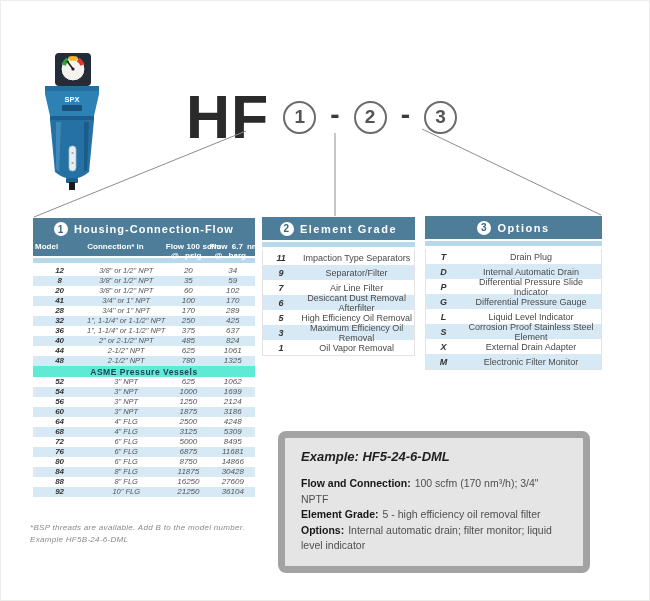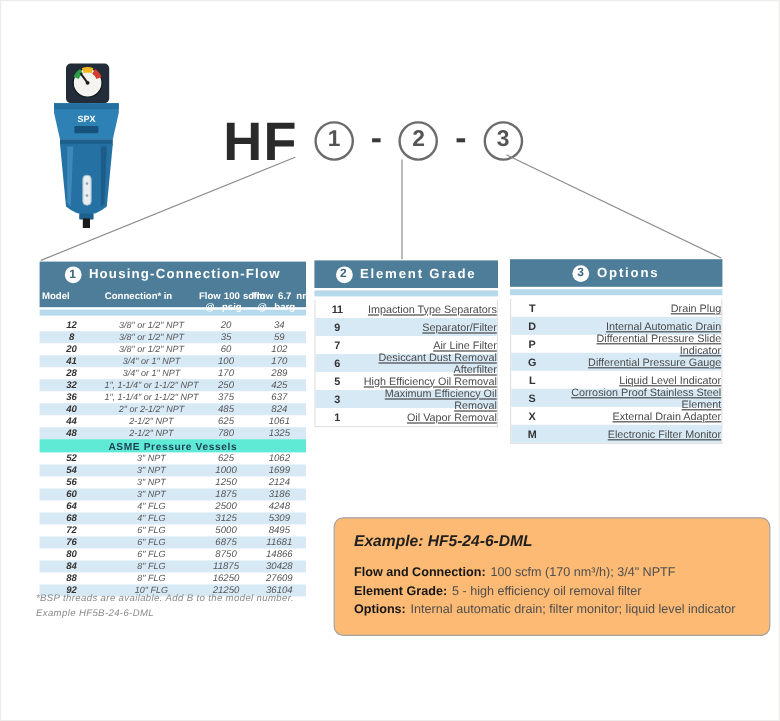--- a/index.html
+++ b/index.html
@@ -3,21 +3,21 @@
 <meta charset="utf-8">
 <style>
   html,body{margin:0;padding:0;}
   body{width:650px;height:601px;background:#fff;font-family:"Liberation Sans",sans-serif;position:relative;overflow:hidden;}
   .page{position:absolute;inset:0;background:#fff;box-shadow:inset 0 0 0 1px #ececea;}
 
   
   .product-svg{position:absolute;left:36px;top:50px;width:72px;height:140px;}
   .green-title{position:absolute;left:112px;top:70px;font-size:13px;font-weight:bold;color:#2ea24a;letter-spacing:1px;}
   .model-line{position:absolute;left:186px;top:92px;height:50px;display:flex;align-items:center;gap:14px;}
-  .model-line .hf{font-size:45px;font-weight:bold;color:#2a2a2a;letter-spacing:1px;line-height:1;}
+  .model-line .hf{font-size:61px;font-weight:bold;color:#2a2a2a;letter-spacing:1px;line-height:1;}
   .model-line .circ{width:29px;height:29px;border:2px solid #6b6b6b;border-radius:50%;display:flex;align-items:center;justify-content:center;font-size:19px;font-weight:600;color:#545454;background:#fff;}
   .model-line .dash{font-size:28px;font-weight:800;color:#3a3a3a;line-height:1;padding-bottom:4px;}
   .connectors{position:absolute;left:0;top:0;width:650px;height:601px;pointer-events:none;}
 
   
   .thead{background:#4d7d98;color:#fff;}
   .title-row{display:flex;align-items:center;justify-content:center;gap:6px;font-weight:bold;letter-spacing:1px;}
   .numc{width:14px;height:14px;border-radius:50%;background:#fff;color:#3c6680;display:flex;align-items:center;justify-content:center;font-size:10px;font-weight:bold;flex:0 0 auto;}
   .band{height:5px;background:#b7d9ec;margin-top:2px;margin-bottom:3px;}
 
@@ -29,36 +29,36 @@
   .t1 .cols .col span{height:9px;line-height:9px;}
   .cw1{width:24%;} .cw2{width:36%;} .cw3{width:20%;} .cw4{width:20%;}
   .t1row{display:flex;height:10px;align-items:center;font-size:8px;text-align:center;font-style:italic;}
   .t1row .t1cell{line-height:10px;white-space:nowrap;}
   .t1row .c-model{width:24%;font-weight:bold;color:#333;}
   .t1row .c-conn{width:36%;color:#555;font-size:7.5px;}
   .t1row .c-flow1{width:20%;color:#555;}
   .t1row .c-flow2{width:20%;color:#555;}
   .t1rows .t1row:nth-child(even){background:#d7e9f5;}
   .asme{height:11px;background:#5eead4;display:flex;align-items:center;justify-content:center;font-size:8.5px;font-weight:bold;color:#1d3f54;letter-spacing:0.5px;}
-  .footnote{position:absolute;left:30px;top:493px;width:250px;font-size:8px;font-style:italic;color:#8a8a8a;line-height:1.5;letter-spacing:0.3px;}
+  .footnote{position:absolute;left:30px;top:522px;width:250px;font-size:8px;font-style:italic;color:#8a8a8a;line-height:1.5;letter-spacing:0.3px;}
 
   
   .codetable{position:absolute;}
   .t2{left:262px;top:217px;width:153px;}
   .t3{left:425px;top:216px;width:177px;}
   .codetable .title-row{height:23px;font-size:11px;letter-spacing:1.5px;}
   .codetable .tbody{border:1px solid #e2e2e2;border-top:none;}
   .crow{display:flex;height:15px;align-items:center;font-size:9px;}
-  .crow .ccode{width:24%;text-align:center;font-weight:bold;color:#333;}
+  .crow .ccode{width:24%;text-align:center;font-weight:bold;color:#333;font-style:italic;}
   .t3 .crow .ccode{width:20%;}
-  .crow .clabel{flex:1;text-align:right;color:#4a4a4a;text-decoration:underline;}
+  .crow .clabel{flex:1;text-align:center;color:#4a4a4a;}
   .tbody .crow:nth-child(even){background:#d7e9f5;}
 
   
-  .example-box{position:absolute;left:278px;top:431px;width:364px;box-sizing:border-box;background:#fdba74;border:1px solid #a3a3a3;border-radius:8px;padding:11px 16px 12px 16px;}
+  .example-box{position:absolute;left:278px;top:431px;width:312px;box-sizing:border-box;background:#e5e5e5;border:7px solid #a3a3a3;border-radius:8px;padding:11px 16px 12px 16px;}
   .example-title{font-size:13px;font-weight:bold;font-style:italic;color:#1f1f1f;margin-bottom:12px;}
   .example-line{font-size:10.5px;color:#4f4f4f;line-height:15.5px;}
   .example-line .lbl{font-weight:bold;color:#161616;margin-right:4px;}
 </style>
 </head>
 <body>
 
 <div class="page">
 
   <svg class="product-svg" viewBox="0 0 72 140" aria-hidden="true">

